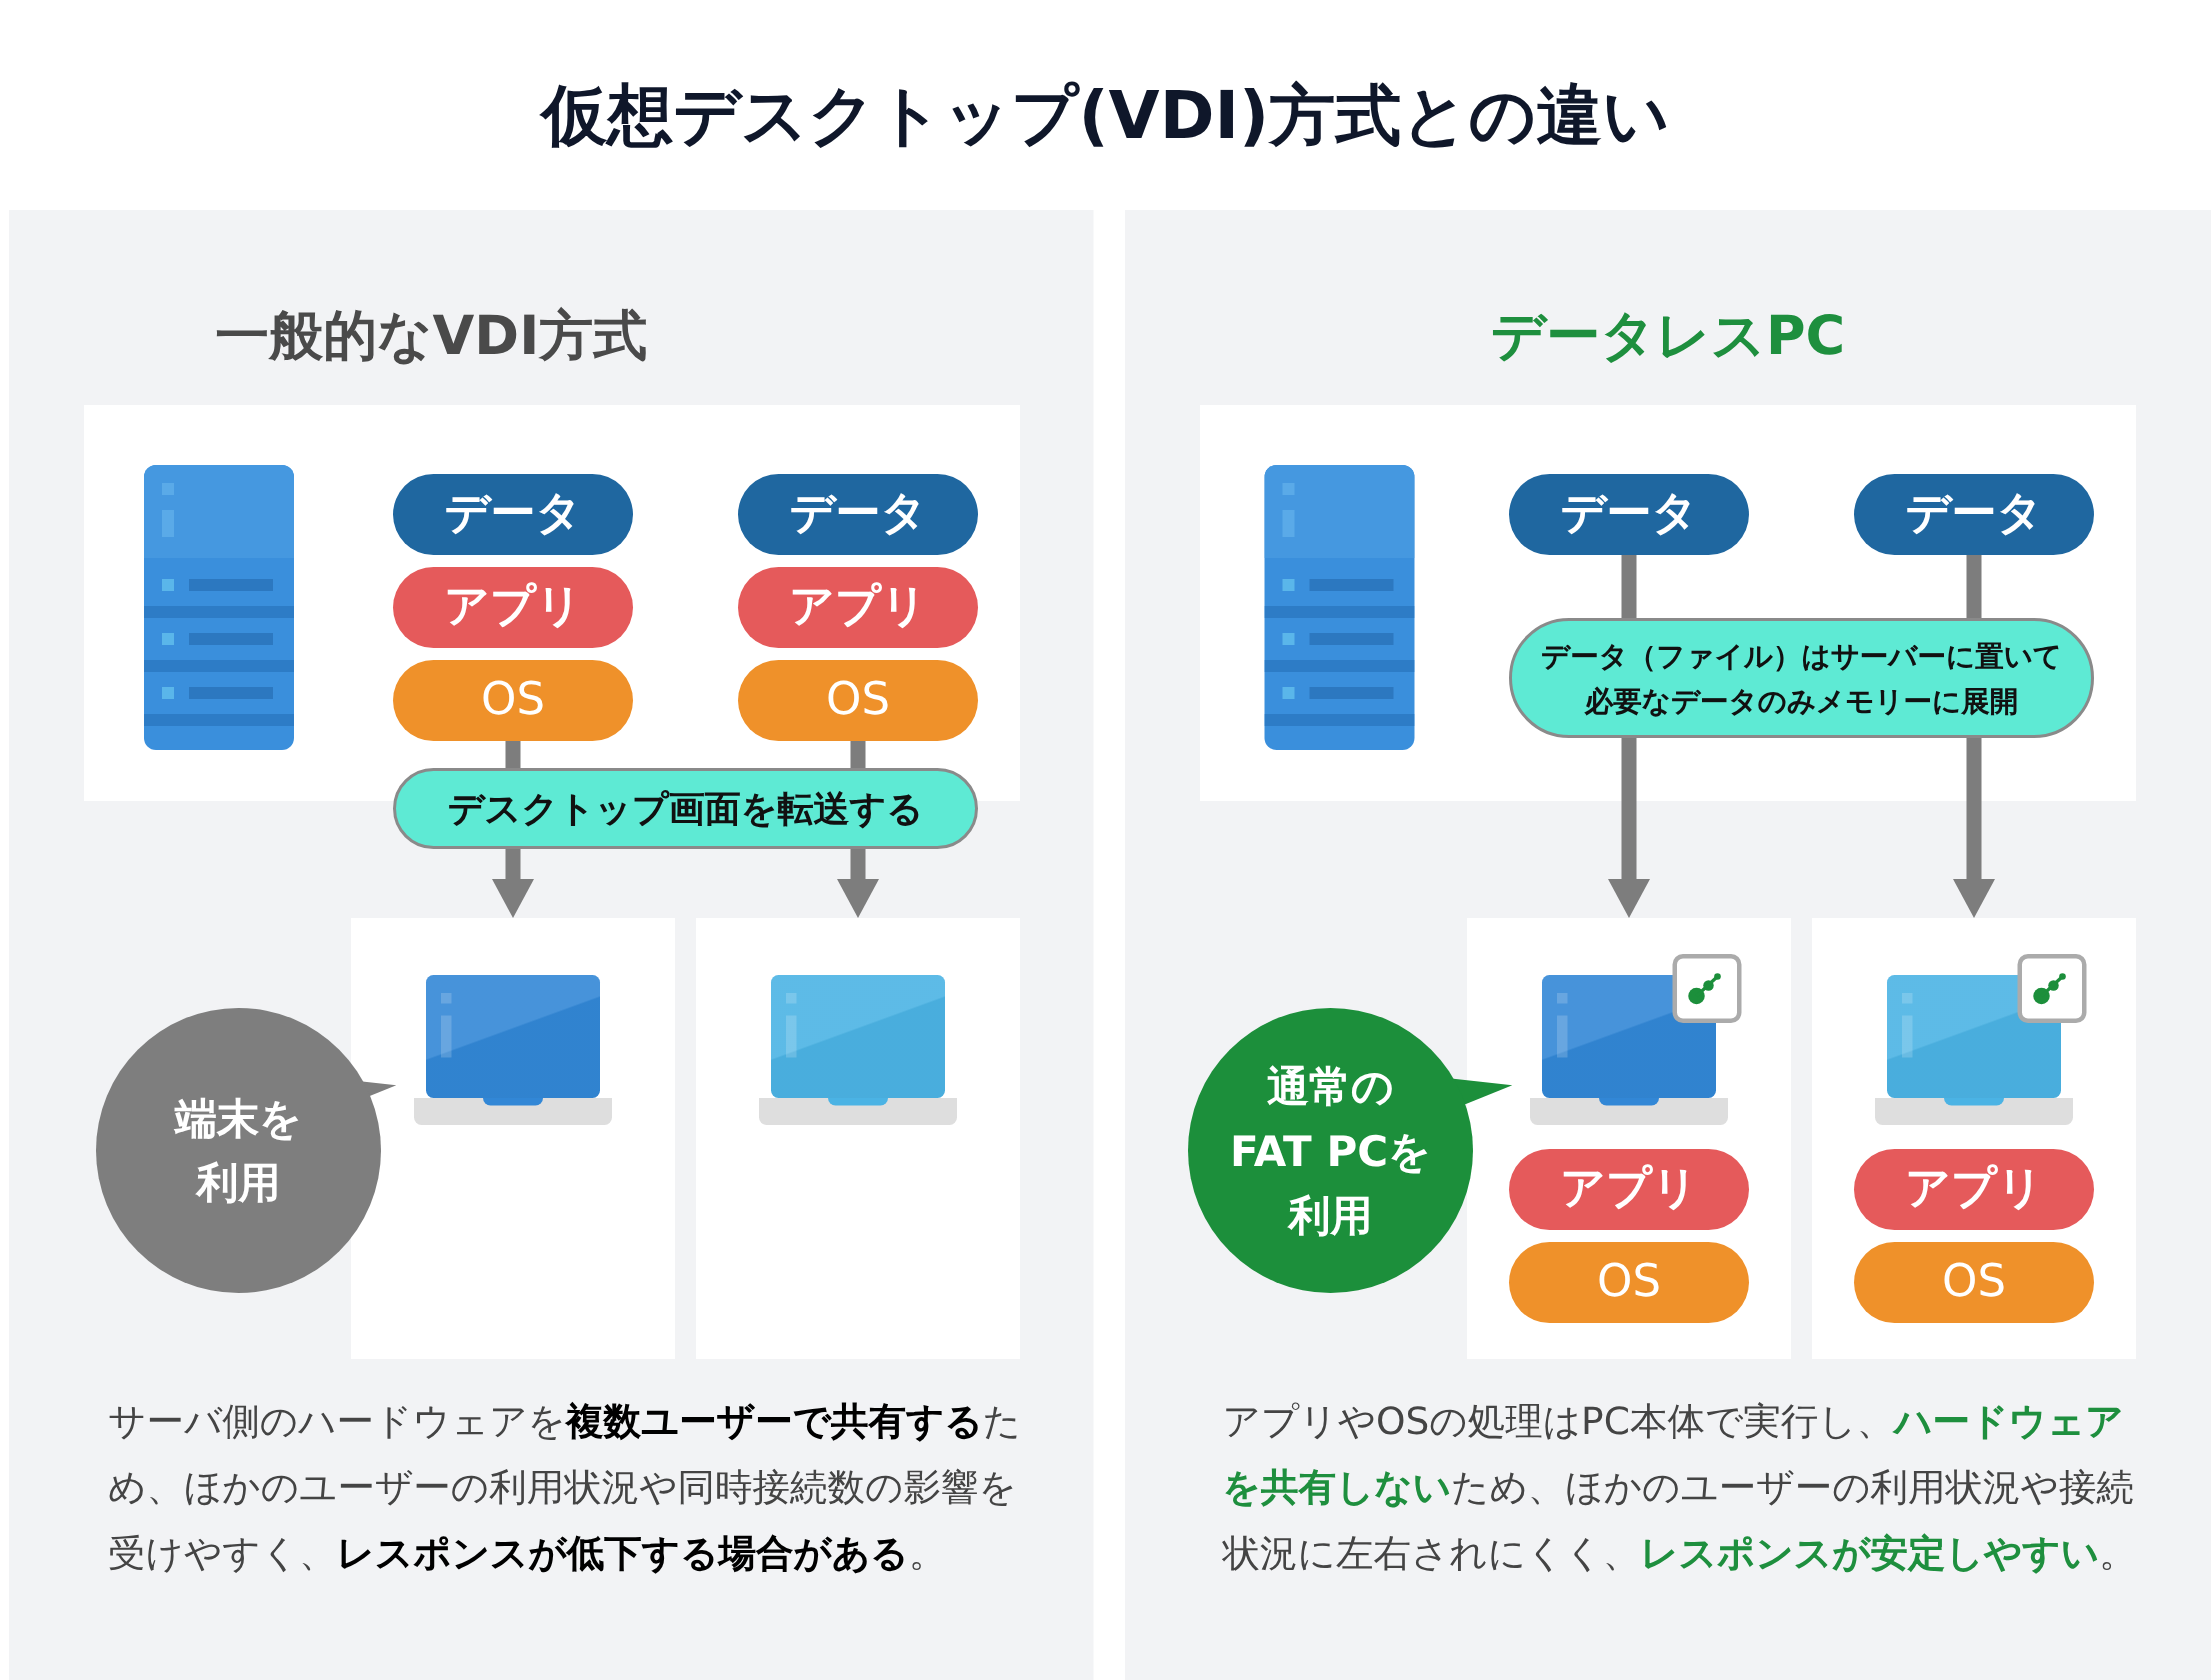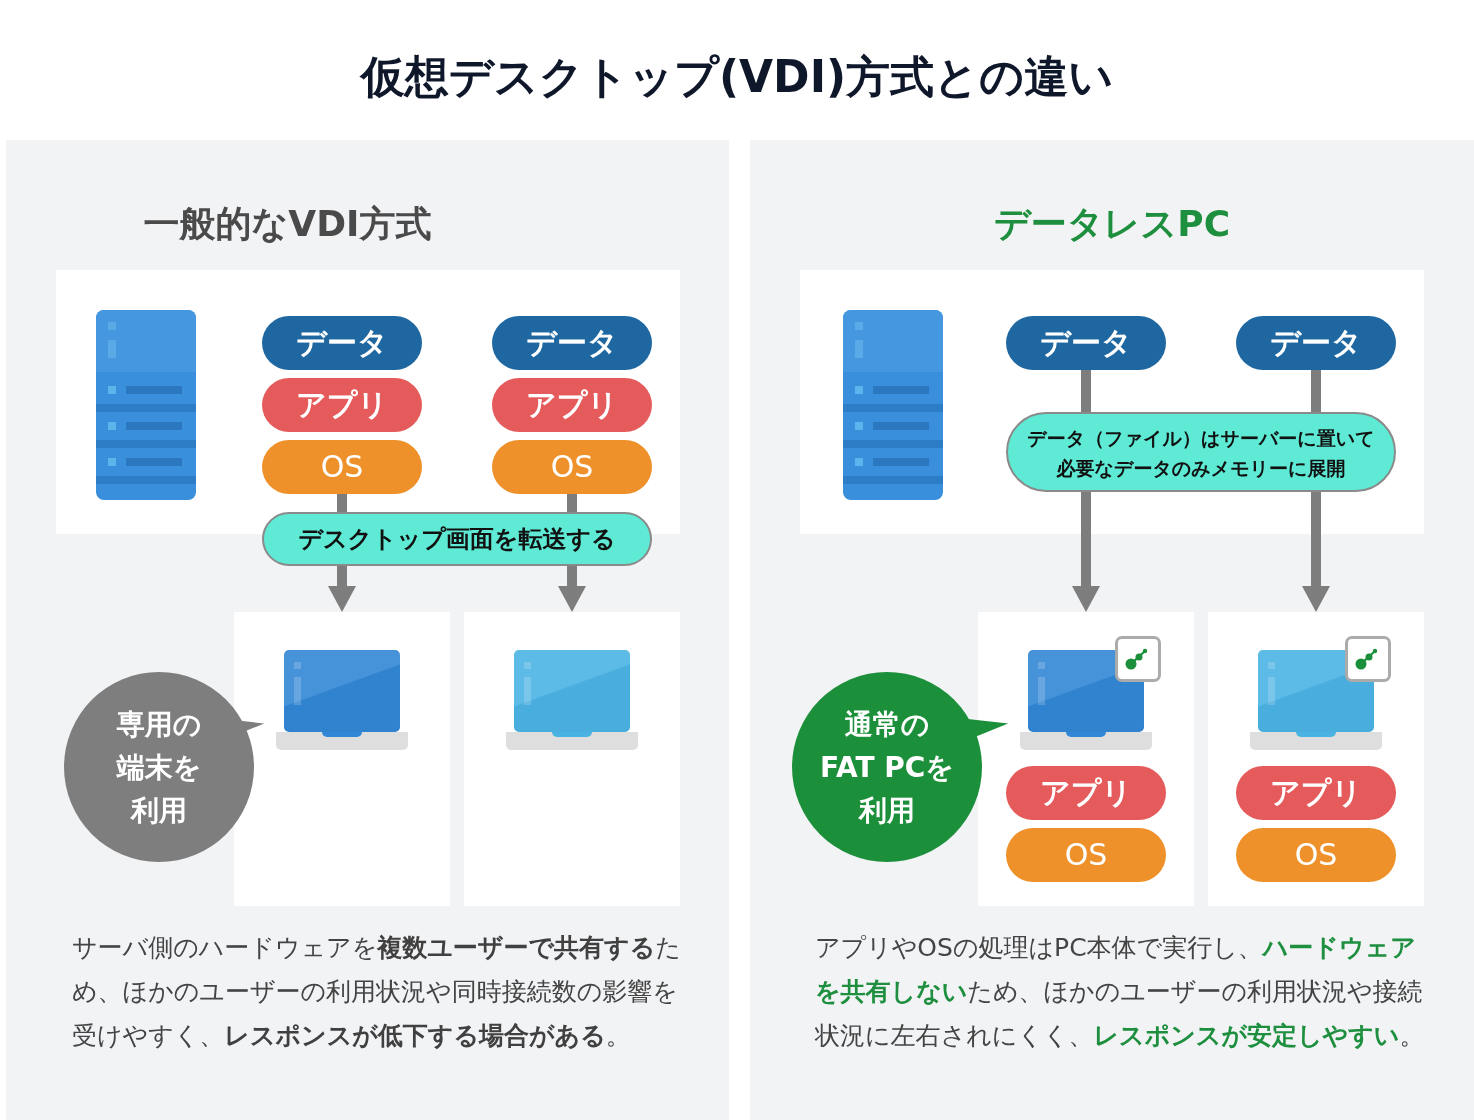--- a/index.html
+++ b/index.html
@@ -55,21 +55,21 @@
 
   .sync-badge { position: absolute; width: 46px; height: 46px; border: 3px solid #ababab; border-radius: 7px; background: #fff; }
 
   .bubble { position: absolute; width: 190px; height: 190px; border-radius: 50%; color: #fff;
             font-size: 28px; font-weight: bold; text-align: center; display: flex; flex-direction: column; justify-content: center; line-height: 43px; }
   .bubble.gray { background: #7e7e7e; }
   .bubble.green { background: #1c8f3b; }
   .bubble-tail { position: absolute; width: 0; height: 0; }
 
   .desc { position: absolute; font-size: 25px; line-height: 44px; color: #444; }
-  .desc .em-dark { font-weight: bold; color: #404040; }
+  .desc .em-dark { font-weight: bold; color: #000000; }
   .desc .em-green { font-weight: bold; color: #1e8f3e; }
 </style>
 </head>
 <body>
 
 <div class="title">仮想デスクトップ(VDI)方式との違い</div>
 
 <section class="panel left">
   <h2 class="panel-heading">一般的なVDI方式</h2>
 
@@ -122,21 +122,20 @@
           <div class="m1"></div>
           <div class="m2"></div>
         </div>
       <div class="base"></div>
         <div class="notch"></div>
     </div>
   </div>
 
   <div class="bubble-tail" style="left:210px; top:575px; border-left:52px solid #7e7e7e; border-top:28px solid transparent; border-bottom:0 solid transparent; transform: rotate(-22deg); transform-origin: left bottom;"></div>
   <div class="bubble gray" style="left:58px; top:532px;">
-    <span>専用の</span>
     <span>端末を</span>
     <span>利用</span>
   </div>
 
   <p class="desc" style="left:66px; top:786px; width:620px;">
     <span>サーバ側のハードウェアを</span><span class="em-dark">複数ユーザーで共有する</span><span>ため、ほかのユーザーの利用状況や同時接続数の影響を受けやすく、</span><span class="em-dark">レスポンスが低下する場合がある</span><span>。</span>
   </p>
 </section>
 
 <section class="panel right">

